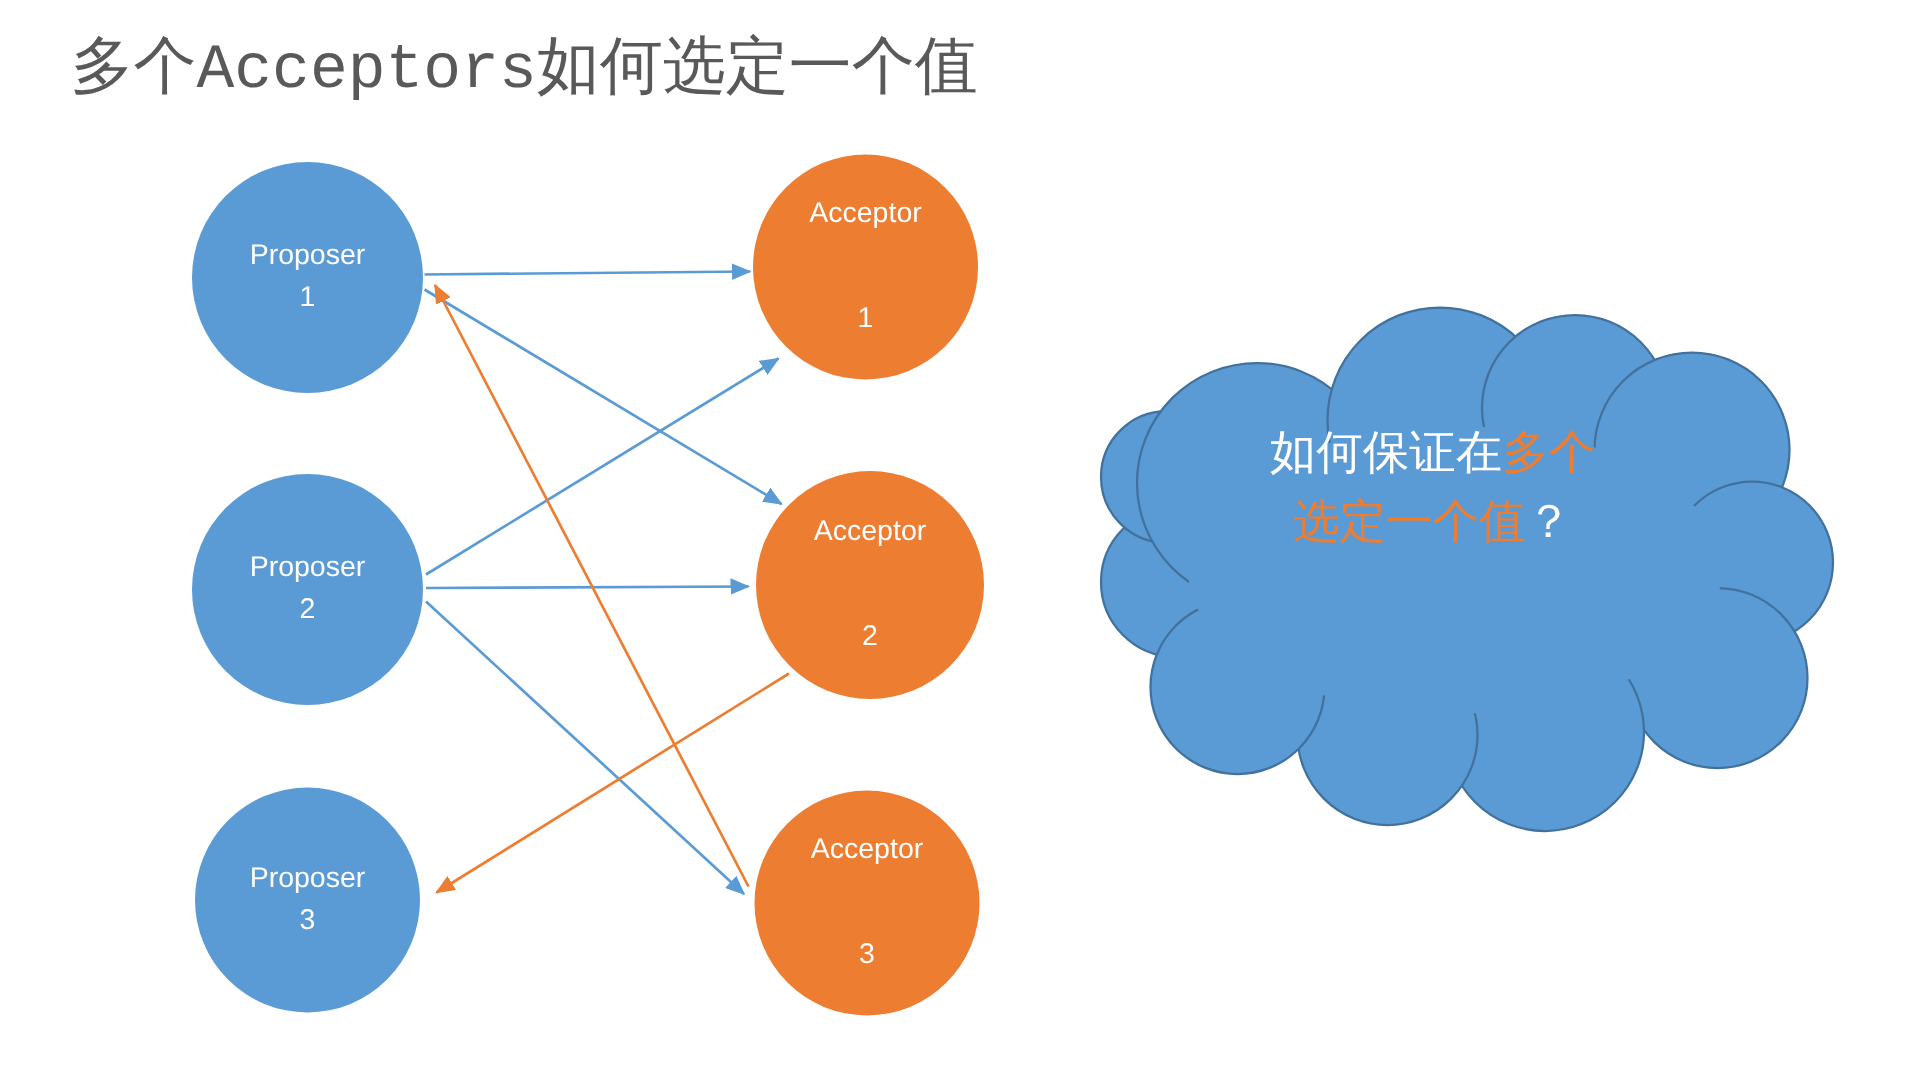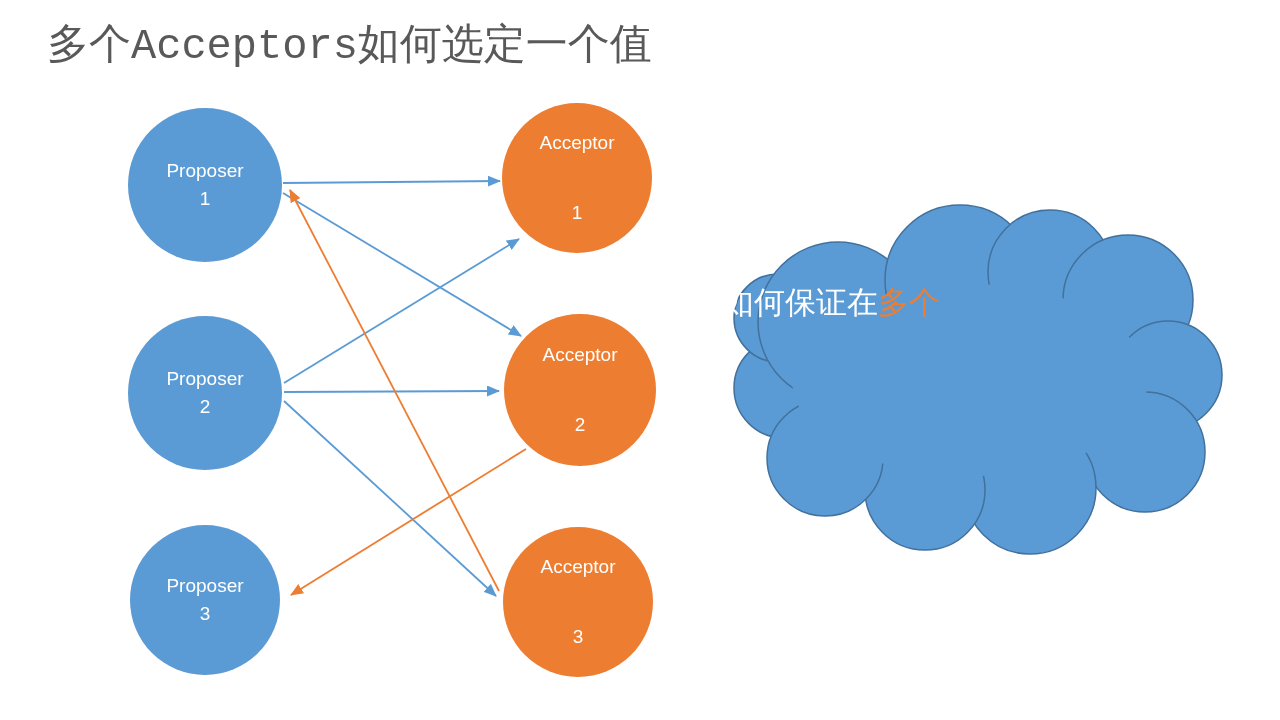--- a/index.html
+++ b/index.html
@@ -38,21 +38,21 @@
     text-align: center;
   }
   .node.proposer { background: #5B9BD5; }
   .node.acceptor { background: #ED7D31; gap: 42px; }
   .node span { display: block; }
   .cloud-text {
     position: absolute;
     left: 723px;
     top: 282px;
     width: 464px;
-    text-align: left;
+    text-align: center;
     font-family: "Liberation Mono", "DejaVu Sans Mono", monospace;
     font-size: 31px;
     line-height: 46px;
     color: #ffffff;
     white-space: nowrap;
   }
   .seg-white { color: #ffffff; }
   .seg-orange { color: #ED7D31; }
 </style>
 </head>
@@ -117,14 +117,15 @@
         <span>2</span>
       </div>
       <div class="node acceptor" style="left: 503px; top: 527px; width: 150px; height: 150px; background: rgb(237, 125, 49); color: rgb(255, 255, 255);">
         <span>Acceptor</span>
         <span>3</span>
       </div>
     </div>
 
   <div class="cloud-text" id="cloud-text">
       <div class="cloud-line"><span class="seg-white">如何保证在</span><span class="seg-orange">多个</span></div>
+      <div class="cloud-line"><span class="seg-orange">选定一个值</span><span class="seg-white">？</span></div>
     </div>
 </div>
 
 </body></html>

